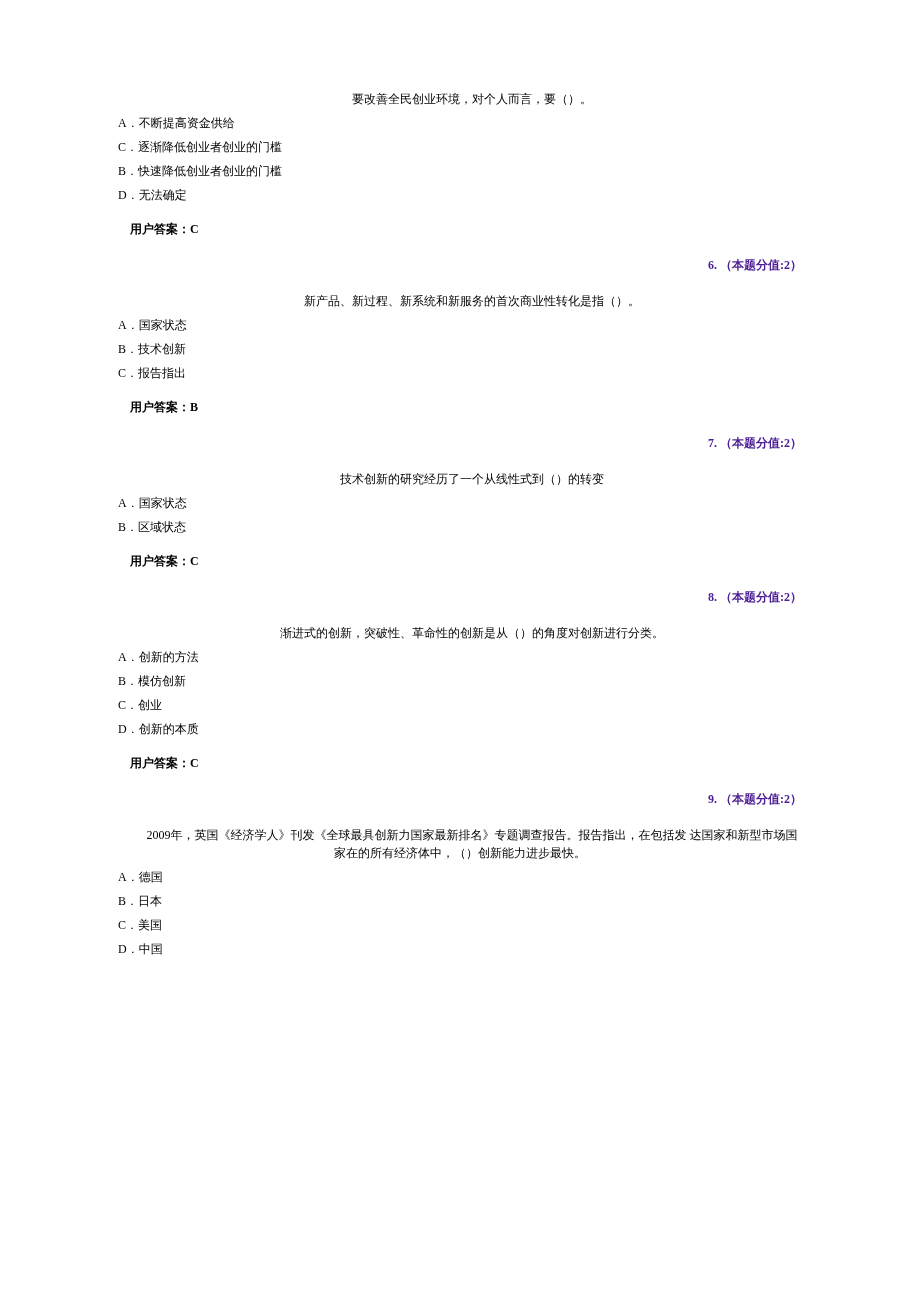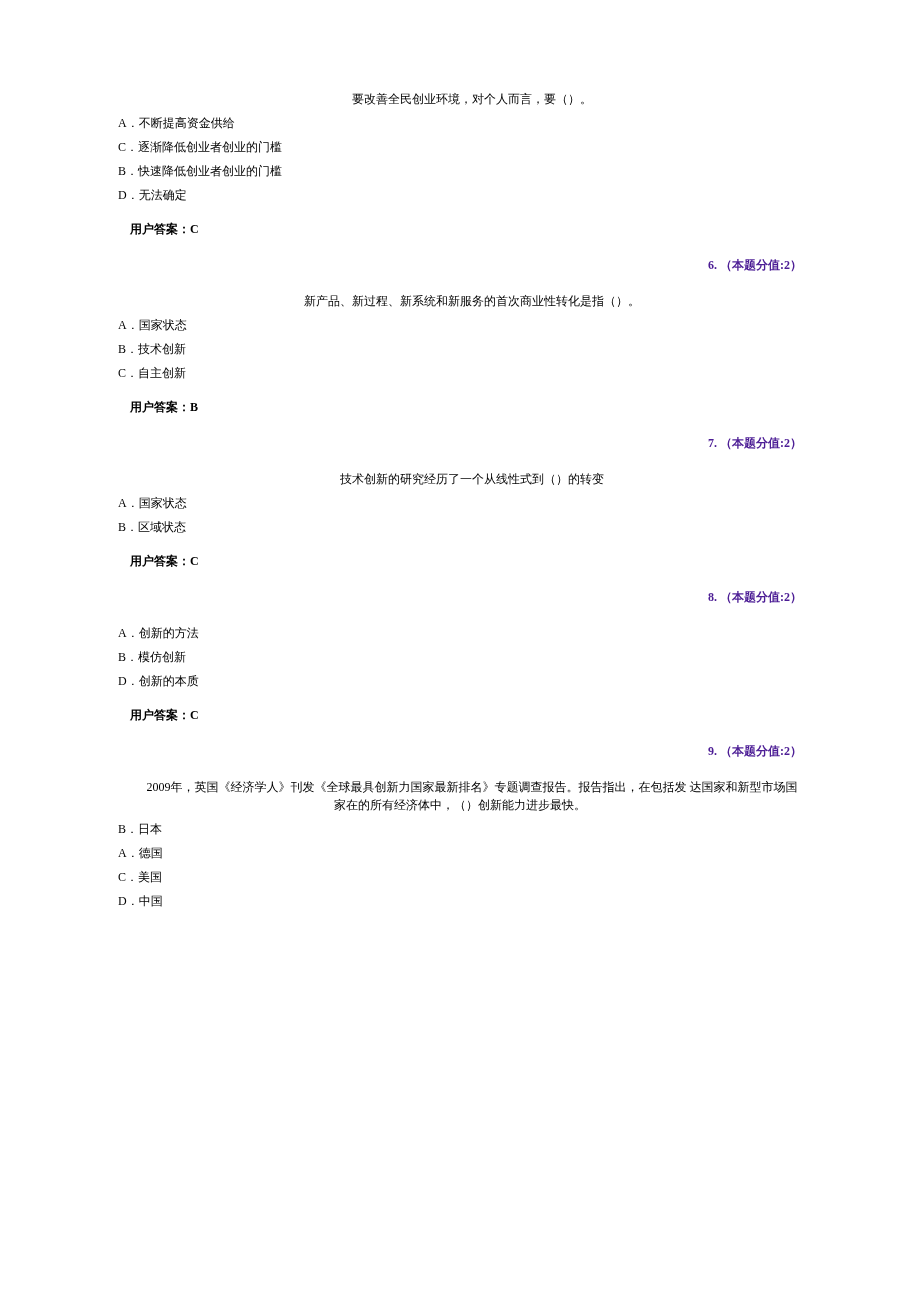--- a/index.html
+++ b/index.html
@@ -54,51 +54,53 @@
   </div>
 
   <p class="q-header">
     <span>6.</span>
     <span>（本题分值:2）</span>
   </p>
   <div class="q-block">
     <p class="stem">新产品、新过程、新系统和新服务的首次商业性转化是指（）。</p>
     <p class="option">A．国家状态</p>
     <p class="option">B．技术创新</p>
-    <p class="option">C．自主创新</p>
+    <p class="option">C．报告指出</p>
     <p class="answer">用户答案：B</p>
   </div>
 
   <p class="q-header">
     <span>7.</span>
     <span>（本题分值:2）</span>
   </p>
   <div class="q-block">
     <p class="stem">技术创新的研究经历了一个从线性式到（）的转变</p>
     <p class="option">A．国家状态</p>
     <p class="option">B．区域状态</p>
     <p class="answer">用户答案：C</p>
   </div>
 
   <p class="q-header">
     <span>8.</span>
     <span>（本题分值:2）</span>
   </p>
   <div class="q-block">
+    <p class="stem">渐进式的创新，突破性、革命性的创新是从（）的角度对创新进行分类。</p>
     <p class="option">A．创新的方法</p>
     <p class="option">B．模仿创新</p>
+    <p class="option">C．创业</p>
     <p class="option">D．创新的本质</p>
     <p class="answer">用户答案：C</p>
   </div>
 
   <p class="q-header">
     <span>9.</span>
     <span>（本题分值:2）</span>
   </p>
   <div class="q-block">
     <p class="stem">2009年，英国《经济学人》刊发《全球最具创新力国家最新排名》专题调查报告。报告指出，在包括发 达国家和新型市场国家在的所有经济体中，（）创新能力进步最快。</p>
+    <p class="option">A．德国</p>
     <p class="option">B．日本</p>
-    <p class="option">A．德国</p>
     <p class="option">C．美国</p>
     <p class="option">D．中国</p>
   </div>
 
 </div>
 
 </body></html>

